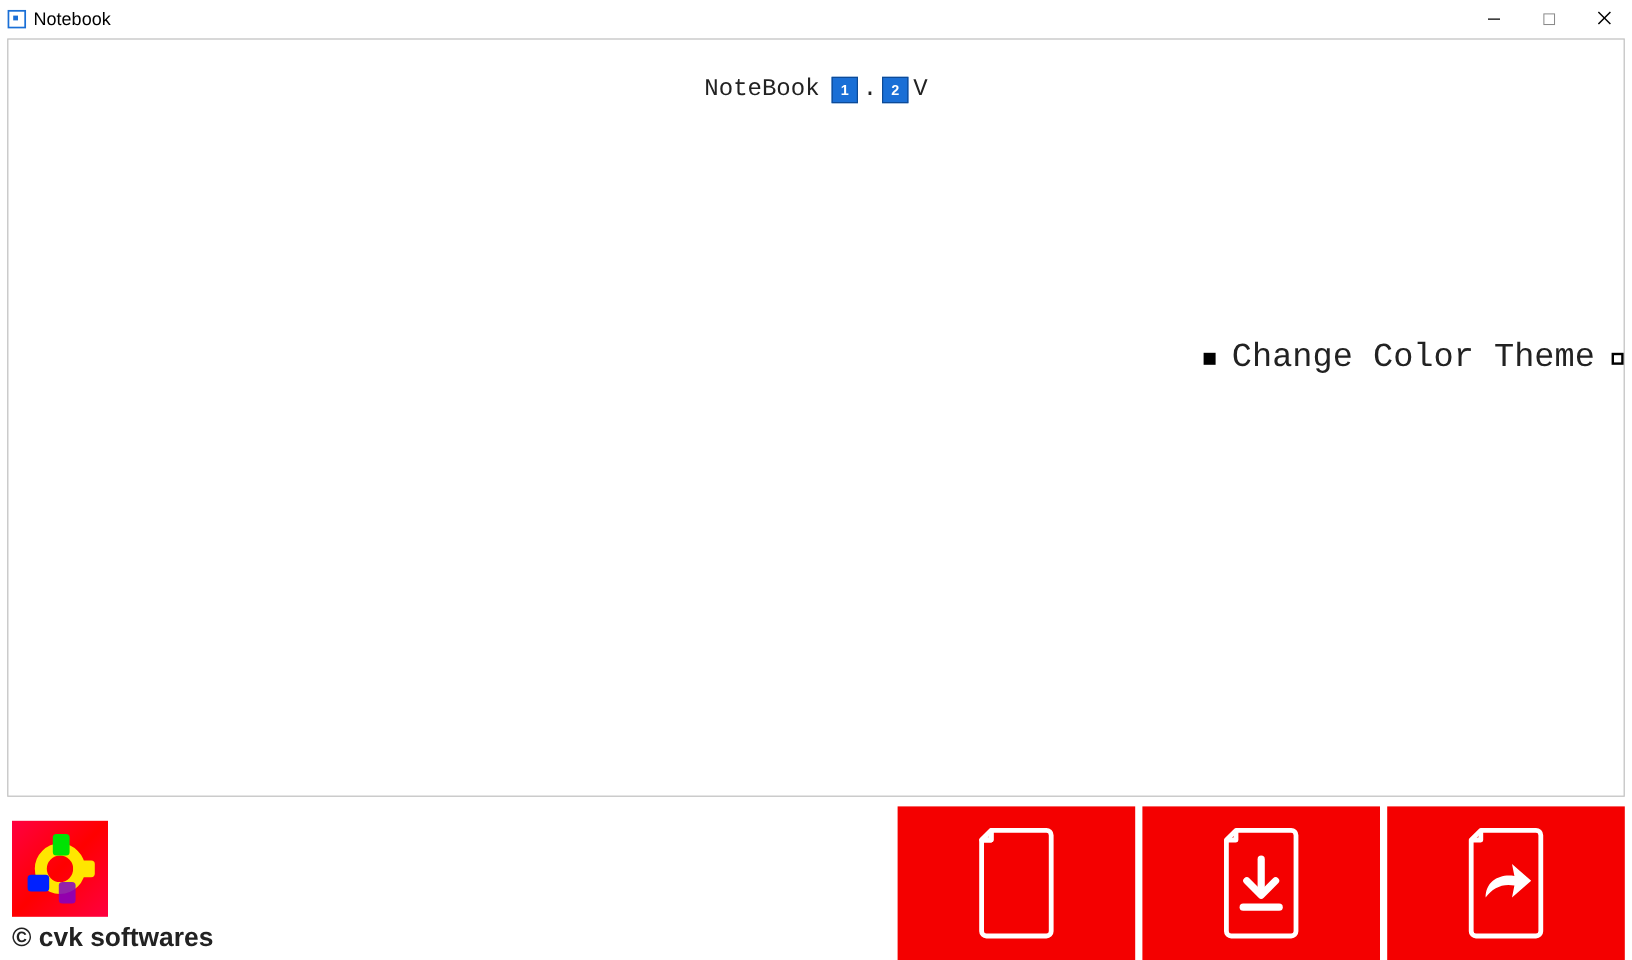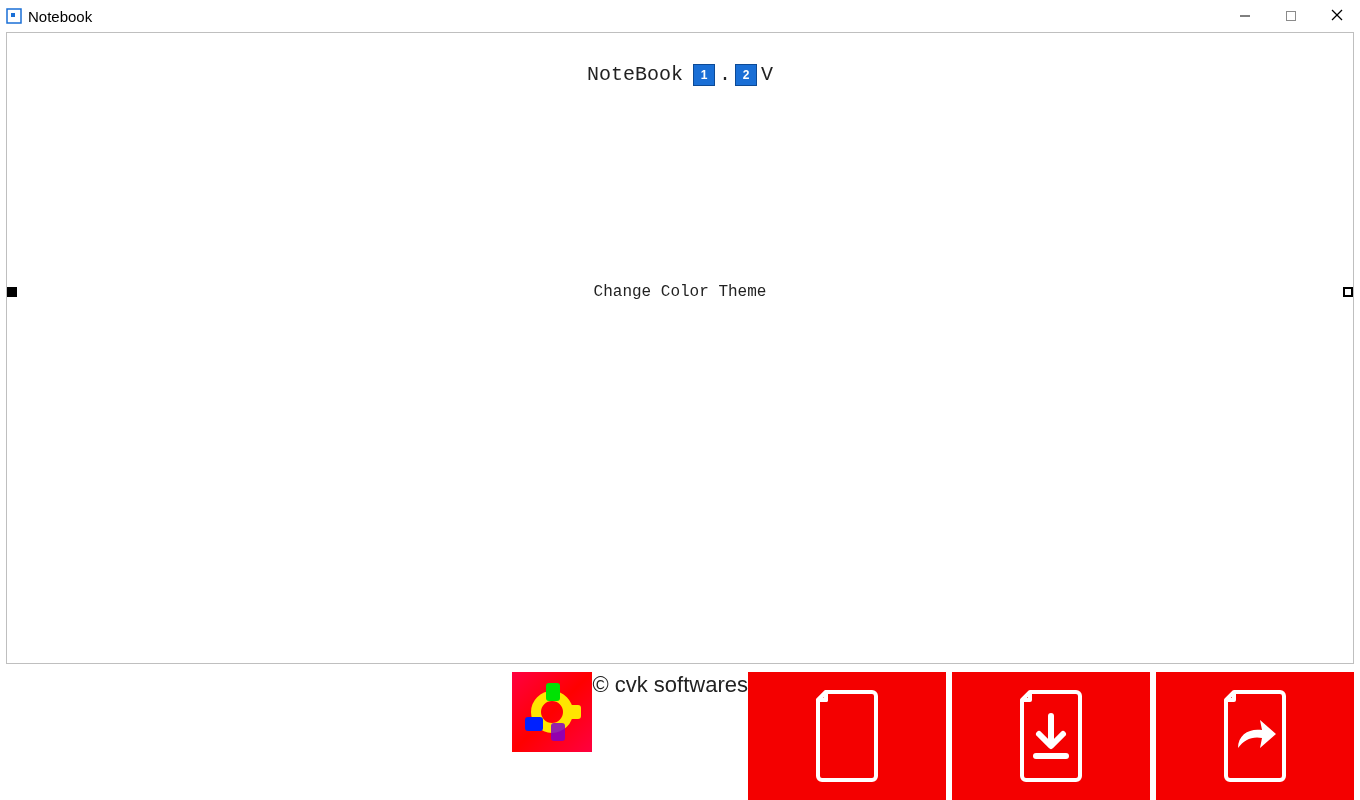--- a/index.html
+++ b/index.html
@@ -58,23 +58,23 @@
     color: #fff;
     font-family: Arial, sans-serif;
     font-size: 12px;
     font-weight: bold;
     margin: 0 2px;
   }
   .ver-dot { margin: 0 2px; }
   .theme-row {
     position: absolute;
     top: 250px; left: 0; right: 0;
-    display:flex; justify-content:space-between; align-items:center;
+    display:flex; justify-content:flex-end; align-items:center;
     font-family: Consolas, "Courier New", monospace;
-    font-size: 16px;
+    font-size: 28px;
     color: #222;
   }
   .bullet-filled {
     width: 10px; height: 10px;
     background: #000;
     margin-right: 14px;
   }
   .bullet-hollow {
     width: 10px; height: 10px;
     border: 2px solid #000;
@@ -83,23 +83,24 @@
   .footer {
     position: absolute;
     left: 0; right: 0; bottom: 0;
     height: 128px;
     display: flex;
     align-items: stretch;
   }
   .footer-left {
     flex: 0 0 748px;
     display:flex;
-    flex-direction: row;
+    flex-direction: column;
     justify-content: flex-end;
     padding: 0 0 6px 10px;
+    font-weight: bold;
   }
   .logo-tile {
     width: 80px; height: 80px;
     background: linear-gradient(135deg, #ff0040 0%, #ff0000 50%, #ff0040 100%);
     display:flex;align-items:center;justify-content:center;
     margin-bottom: 4px;
   }
   .copyright {
     font-size: 22px;
     color: #222;

